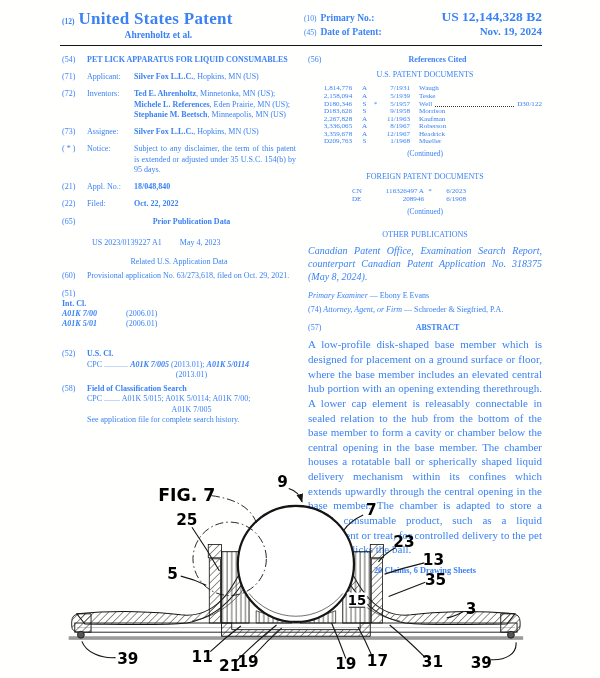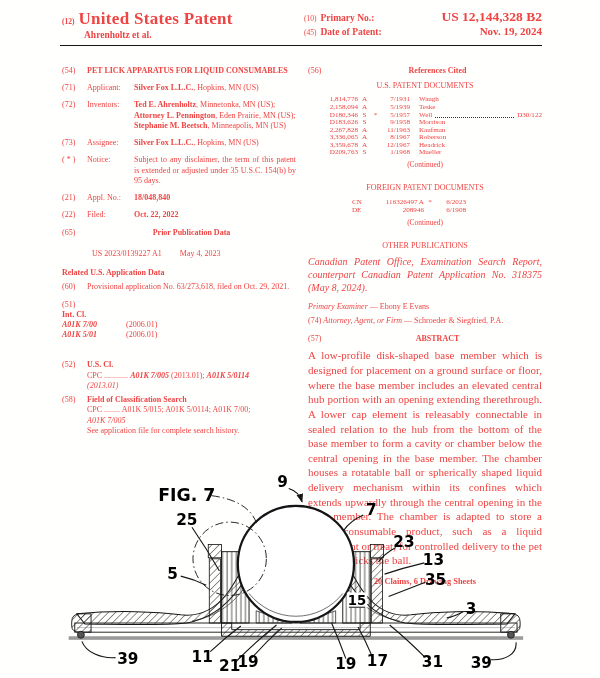--- a/index.html
+++ b/index.html
@@ -1,59 +1,59 @@
 <!DOCTYPE html>
 <html><head>
 <meta charset="utf-8">
 <style>
   * { margin:0; padding:0; box-sizing:border-box; }
   html,body { background:#e8e8e8; }
   .page {
     position:relative; width:600px; height:678px; margin:0 auto;
-    background:#fffffd; color:#ef4444;
+    background:#fffffd; color:#3b82f6;
     font-family:"Liberation Serif","DejaVu Serif",serif;
     overflow:hidden;
   }
   
   .header { position:absolute; left:62px; right:58px; top:9px; display:flex; justify-content:space-between; }
   .h-left .h-titlerow { display:flex; align-items:baseline; }
   .h-num { font-size:7.5px; font-weight:bold; margin-right:4px; }
   .h-title { font-size:17px; font-weight:bold; letter-spacing:.3px; }
-  .h-author { font-size:9.5px; font-weight:bold; margin-left:22px; margin-top:1px; }
+  .h-author { font-size:9.5px; font-weight:bold; margin-left:22px; margin-top:1px;text-align:center; }
   .h-right { width:238px; }
   .h-row { display:flex; align-items:baseline; }
   .h-row .h-num { font-weight:normal; }
   .h-lbl { font-size:9.5px; font-weight:bold; }
   .h-val-no { font-size:13.5px; font-weight:bold; margin-left:auto; }
   .h-val-date { font-size:11px; font-weight:bold; margin-left:auto; }
   .rule { position:absolute; left:60px; right:58px; top:45px; border-top:1.7px solid #151515; }
   
-  .columns { position:absolute; left:62px; top:66px; width:480px; display:flex; gap:12px; }
+  .columns { position:absolute; left:62px; top:55px; width:480px; display:flex; gap:12px; }
   .col { font-size:8px; line-height:1.28; }
   .col-left { width:234px; }
   .col-right { width:234px; }
   .sec { display:flex; margin-bottom:7px; }
   .tag { width:25px; flex:none; }
   .lbl { width:47px; flex:none; }
   .content { flex:1; }
   .b { font-weight:bold; }
   .bi { font-weight:bold; font-style:italic; }
   .it { font-style:italic; }
   .just { text-align:justify; }
-  .right-align { text-align:left;font-style:italic; }
+  .right-align { text-align:center; }
   .heading-c { flex:1; text-align:center; font-weight:bold; }
   .subhead { text-align:center; margin:2px 0 5px 0; }
   .pubrow { display:flex; margin:0 0 9px 30px; }
   .pubdate { margin-left:18px; }
-  .relhead { font-weight:bold; margin-bottom:4px; }
+  .relhead { text-align:center; font-weight:normal; margin-bottom:4px; }
   .clsrow { display:flex; }
   .cls-code { width:64px; flex:none; }
   
   .us-row { display:flex; font-size:7.1px; line-height:1.06; padding-left:10px; }
-  .c-num { width:40px; text-align:right; flex:none; }
+  .c-num { width:40px; text-align:center; flex:none; }
   .c-kind { width:13px; text-align:center; flex:none; }
   .c-star { width:9px; text-align:center; flex:none; }
   .c-date { width:30px; text-align:right; flex:none; }
   .c-name { margin-left:9px; }
   .c-cls { margin-left:auto; }
   .dotfill { flex:1; border-bottom:1px dotted #333; margin:0 3px 1.5px 3px; }
   .continued { text-align:center; font-size:7.4px; margin:3px 0 14px 0; }
   .f-row { display:flex; font-size:7.1px; line-height:1.15; }
   .f-cc { width:30px; flex:none;padding-left:44px; }
   .f-num { width:72px; text-align:right; flex:none; }
@@ -110,21 +110,21 @@
 
       <div class="sec">
         <span class="tag">(71)</span>
         <span class="lbl">Applicant:</span>
         <span class="content"><span class="b">Silver Fox L.L.C.</span><span>, Hopkins, MN (US)</span></span>
       </div>
 
       <div class="sec">
         <span class="tag">(72)</span>
         <span class="lbl">Inventors:</span>
-        <span class="content"><span class="b">Ted E. Ahrenholtz</span><span>, Minnetonka, MN (US); </span><span class="b">Attorney L. Pennington</span><span>, Eden Prairie, MN (US); </span><span class="b">Stephanie M. Beetsch</span><span>, Minneapolis, MN (US)</span></span>
+        <span class="content"><span class="b">Ted E. Ahrenholtz</span><span>, Minnetonka, MN (US); </span><span class="b">Michele L. References</span><span>, Eden Prairie, MN (US); </span><span class="b">Stephanie M. Beetsch</span><span>, Minneapolis, MN (US)</span></span>
       </div>
 
       <div class="sec">
         <span class="tag">(73)</span>
         <span class="lbl">Assignee:</span>
         <span class="content"><span class="b">Silver Fox L.L.C.</span><span>, Hopkins, MN (US)</span></span>
       </div>
 
       <div class="sec">
         <span class="tag">( * )</span>

